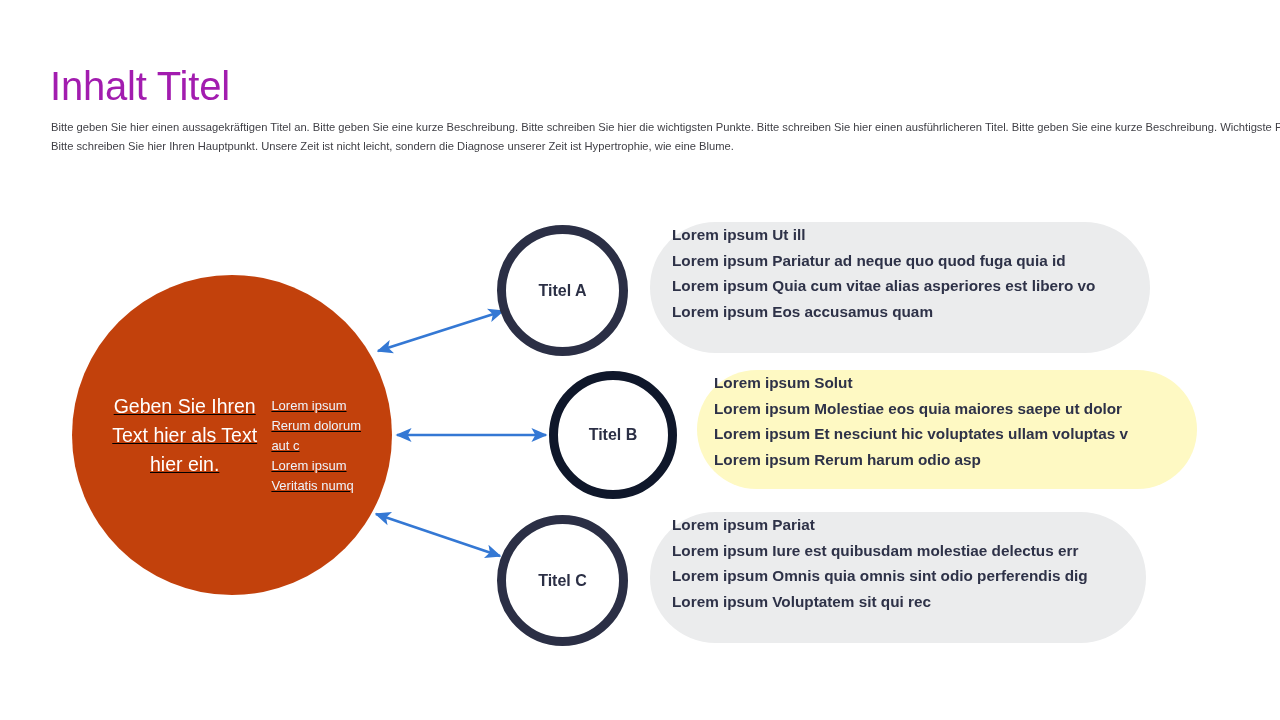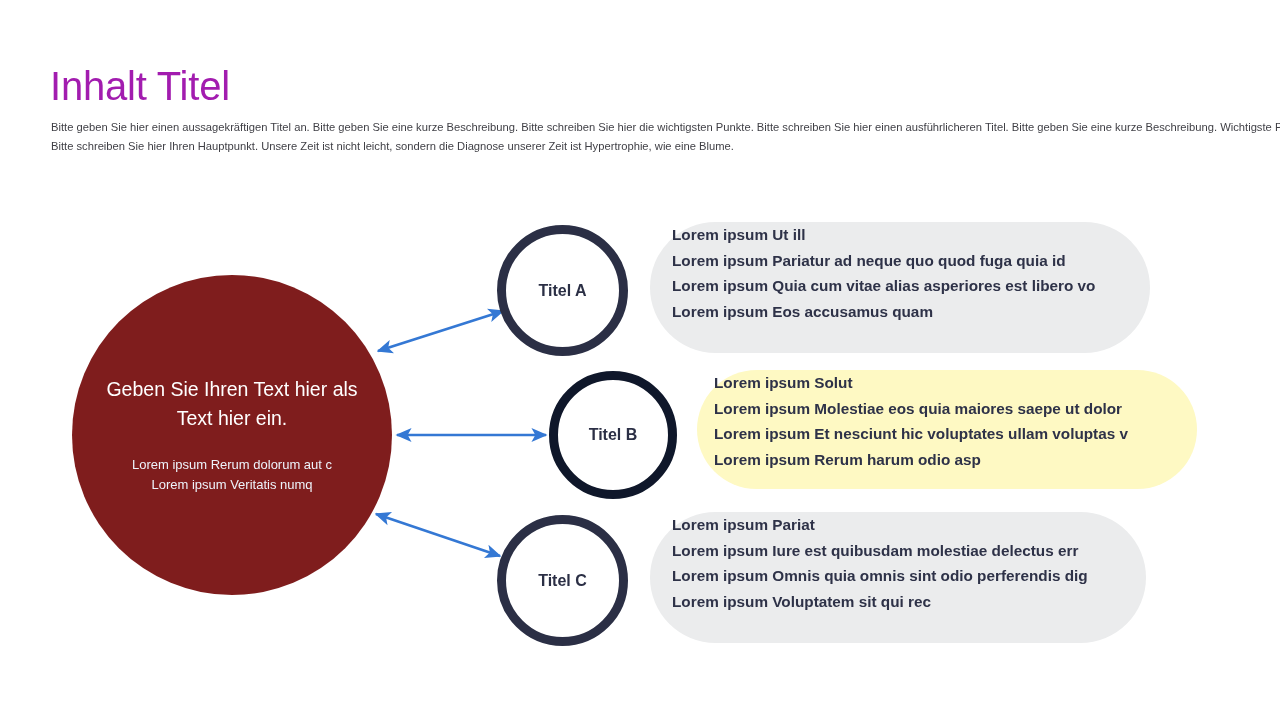--- a/index.html
+++ b/index.html
@@ -57,41 +57,41 @@
   }
 
   
   #hub-circle {
     position: absolute;
     left: 72px;
     top: 275px;
     width: 320px;
     height: 320px;
     border-radius: 50%;
-    background: #7f1d1d;
+    background: #c2410c;
     display: flex;
-    flex-direction: column;
+    flex-direction: row;
     align-items: center;
     justify-content: center;
     box-sizing: border-box;
     padding: 0 26px;
+    text-decoration: underline;
   }
   #hub-circle .hub-heading {
     font-size: 19.5px;
     line-height: 29px;
     color: #ffffff;
     text-align: center;
     font-weight: normal;
   }
   #hub-circle .hub-sub {
     margin-top: 22px;
     font-size: 13px;
     line-height: 20px;
     color: #eef3fb;
-    text-align: center;
     font-weight: normal;
   }
 
   
   .node-circle {
     position: absolute;
     border-radius: 50%;
     background: #ffffff;
     box-sizing: border-box;
     display: flex;

